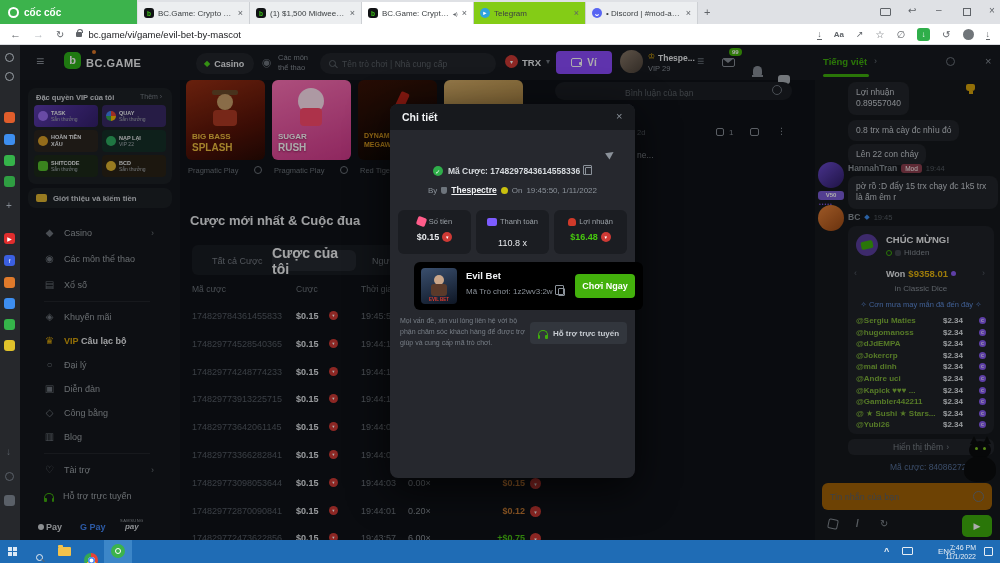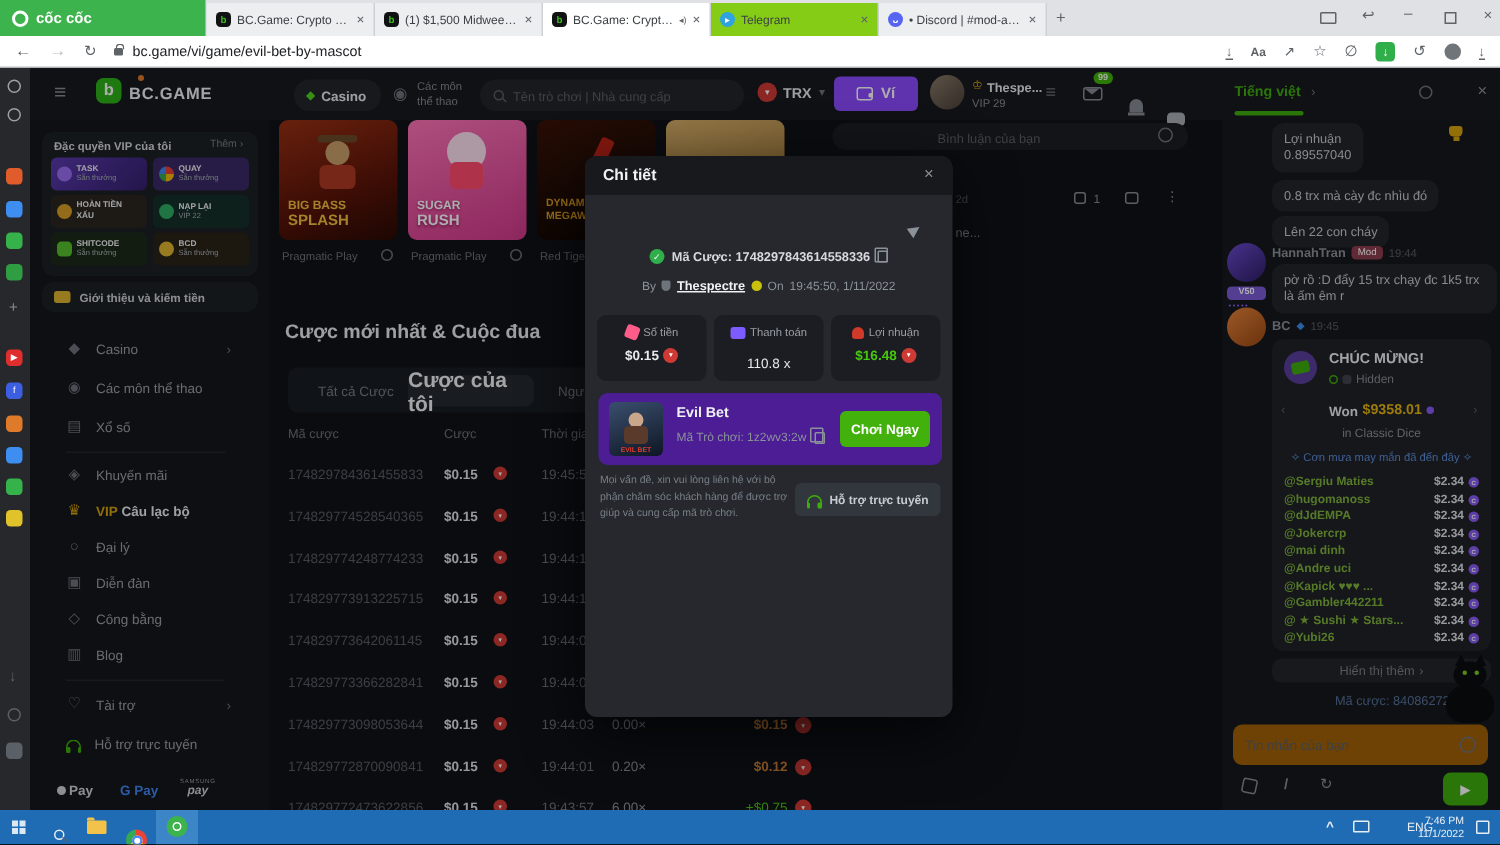--- a/index.html
+++ b/index.html
@@ -46,21 +46,21 @@
 .man{width:8px;height:8px;background:#d03a2a;border-radius:50% 50% 2px 2px;display:inline-block}
 .ic{width:10px;height:10px;border-radius:50%;display:inline-block;flex:0 0 auto}
 .sq{width:11px;height:11px;border-radius:3px;display:flex;align-items:center;justify-content:center;color:#fff;font-size:6px}
 .mi{position:absolute;left:44px;width:110px;display:flex;align-items:center;gap:9px;font-size:9px;color:#9aa0a6}
 .mi .g{color:#6d747c;font-size:10px;width:11px;text-align:center}
 .trow{position:absolute;left:180px;width:380px;height:28px}
 .trow .cell{position:absolute;top:9px;font-size:9px}
 .bub{position:absolute;background:#22252b;border-radius:8px;padding:5px 8px;font-size:8.5px;color:#c6cbd1;line-height:1.35}
 .wrow{position:absolute;left:8px;right:8px;height:11px;display:flex;align-items:center;justify-content:space-between}
 .wrow .nm{font-size:8px;font-weight:bold;color:#7fb43a;overflow:hidden;white-space:nowrap;max-width:95px}
-.wrow .amt{display:flex;align-items:flex-end;gap:3px;font-size:8px;font-weight:bold;color:#dfe3e7}
+.wrow .amt{display:flex;align-items:center;gap:16px;font-size:8px;font-weight:bold;color:#dfe3e7}
 .profit[data-trend="down"]{color:#d08136}
 .profit[data-trend="up"]{color:#49c114}
 input{font-family:inherit}
 input::placeholder{color:#5b6167}
 .vcard{position:absolute;width:64px;height:22px;border-radius:4px;display:flex;align-items:center;gap:3px;padding:0 4px}
 .vcard .l1{font-size:5.5px;font-weight:bold;color:#f0f2f4;line-height:1.2}
 .vcard .l2{font-size:5px;color:#aab0b6;line-height:1.2}
 </style>
 </head>
 <body>
@@ -339,21 +339,21 @@
     <span class="cell" style="left:228px;color:#8b929a">0.20×</span>
     <span class="cell profit" style="left:290px;width:55px;text-align:right;font-weight:bold" data-trend="down">$0.12</span>
       <span class="coin r" style="left:350px;top:9px;width:11px;height:11px;font-size:5px">▾</span>
   </div>
   <div class="trow" style="top:524px">
     <span class="cell" style="left:12px;color:#575e67">174829772473622856</span>
     <span class="cell" style="left:116px;color:#dde1e5;font-weight:bold">$0.15</span>
       <span class="coin r" style="left:149px;top:9px">▾</span>
     <span class="cell" style="left:181px;color:#6d747c">19:43:57</span>
     <span class="cell" style="left:228px;color:#8b929a">6.00×</span>
-    <span class="cell profit" style="left:290px;width:55px;text-align:right;font-weight:normal" data-trend="up">+$0.75</span>
+    <span class="cell profit" style="left:290px;width:55px;text-align:right;font-weight:bold" data-trend="up">+$0.75</span>
       <span class="coin r" style="left:350px;top:9px;width:11px;height:11px;font-size:5px">▾</span>
   </div>
 
   <div class="bub" style="left:848px;top:82px">
       <span style="display:block">Lợi nhuận</span>
       <span style="display:block">0.89557040</span>
     </div>
   <div class="bub" style="left:848px;top:120px"><span>0.8 trx mà cày đc nhìu đó</span></div>
   <div class="bub" style="left:848px;top:144px"><span>Lên 22 con cháy</span></div>
   <div class="r" style="left:818px;top:162px;width:26px;height:26px;border-radius:50%;background:linear-gradient(140deg,#6b4bd0,#2e1d66)"></div>
@@ -524,21 +524,21 @@
     <div class="r" style="left:164px;top:106px;width:73px;height:44px;background:#1b1d22;border-radius:6px;text-align:center">
       <div class="flex" style="justify-content:center;gap:3px;margin-top:7px">
           <span class="man"></span>
           <span style="color:#9aa0a6;font-size:7.5px">Lợi nhuận</span>
         </div>
       <div class="flex" style="justify-content:center;gap:3px;margin-top:6px">
           <span style="color:#46c80e;font-weight:700;font-size:9px">$16.48</span>
           <span class="coin" style="width:10px;height:10px;font-size:5px">▾</span>
         </div>
     </div>
-    <div class="r" style="left:9px;top:158px;width:229px;height:48px;background:#4c1d95;border-radius:6px">
+    <div class="r" style="left:24px;top:158px;width:229px;height:48px;background:#000000;border-radius:6px">
       <div class="r" style="left:7px;top:6px;width:36px;height:36px;border-radius:4px;background:linear-gradient(160deg,#3a4f6e,#0e1624);overflow:hidden">
         <span class="r" style="left:13px;top:7px;width:10px;height:10px;border-radius:50%;background:#caa68a"></span>
         <span class="r" style="left:10px;top:16px;width:16px;height:12px;border-radius:3px;background:#5a3a2a"></span>
         <span class="tx" style="left:0;top:29px;width:36px;text-align:center;color:#e23b2e;font-weight:800;font-size:4.5px">EVIL BET</span>
       </div>
       <div class="tx" style="left:52px;top:8px;color:#f0f2f4;font-weight:800;font-size:9.5px">Evil Bet</div>
       <div class="tx flex" style="left:52px;top:25px;gap:5px">
           <span style="color:#8b929a;font-size:8px">Mã Trò chơi: 1z2wv3:2w</span>
           <span class="cp"></span>
         </div>

